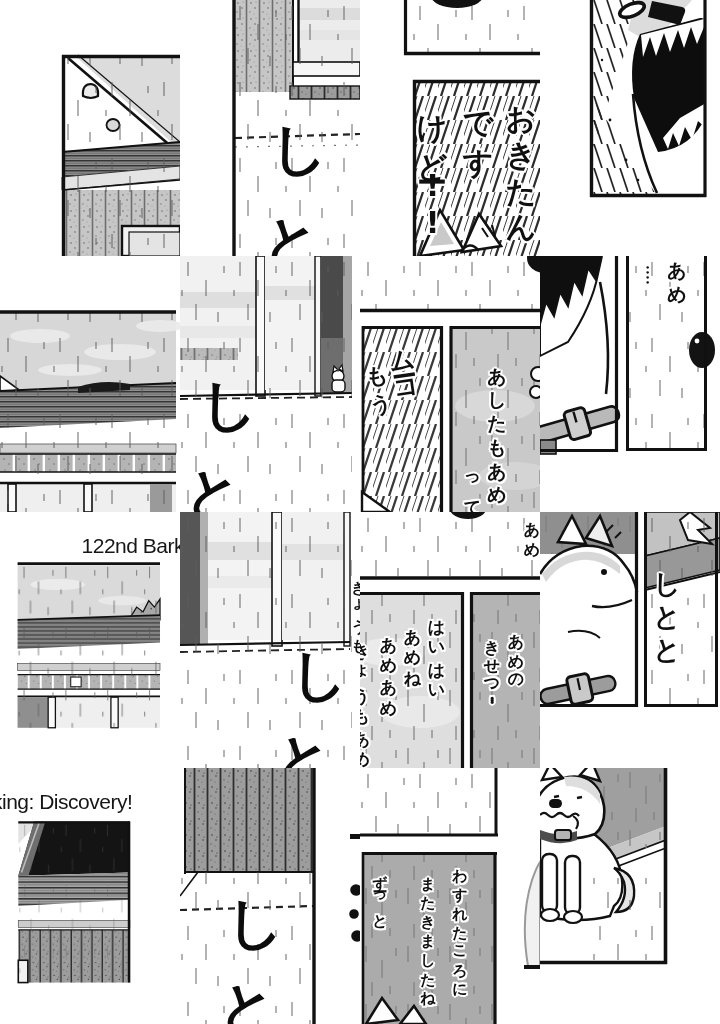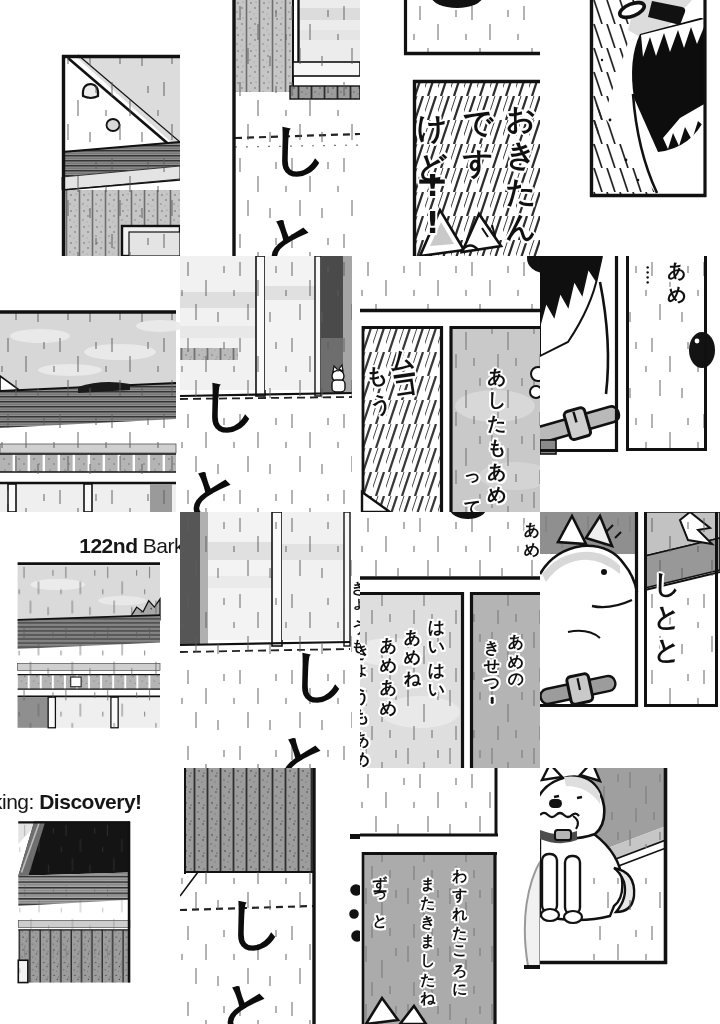--- a/index.html
+++ b/index.html
@@ -8,21 +8,21 @@
   .tile{position:absolute;width:180px;height:256px;overflow:hidden;}
   .tile svg{position:absolute;left:0;top:0;}
   .v{position:absolute;writing-mode:vertical-rl;text-orientation:upright;font-weight:bold;
      color:#101010;line-height:1;letter-spacing:2px;white-space:nowrap;}
   .halo{text-shadow:-2px 0 0 #fff,2px 0 0 #fff,0 -2px 0 #fff,0 2px 0 #fff,
         -1.6px -1.6px 0 #fff,1.6px -1.6px 0 #fff,-1.6px 1.6px 0 #fff,1.6px 1.6px 0 #fff;}
   .sfx{position:absolute;writing-mode:vertical-rl;text-orientation:upright;font-weight:bold;
        color:#0c0c0c;font-size:56px;line-height:1;}
   .title-en{position:absolute;font-size:21px;color:#161616;white-space:nowrap;
             font-family:"Liberation Sans",sans-serif;letter-spacing:-0.5px;}
-  .b{font-weight:bold;}
+  .b{font-weight:normal;}
 </style>
 </head>
 <body>
 
 <div id="canvas">
 
 <svg width="0" height="0" style="position:absolute">
 <defs>
  <pattern id="rain" width="52" height="76" patternUnits="userSpaceOnUse">
   <g stroke="#5a5a5a" stroke-width="1.1" opacity="0.85">

